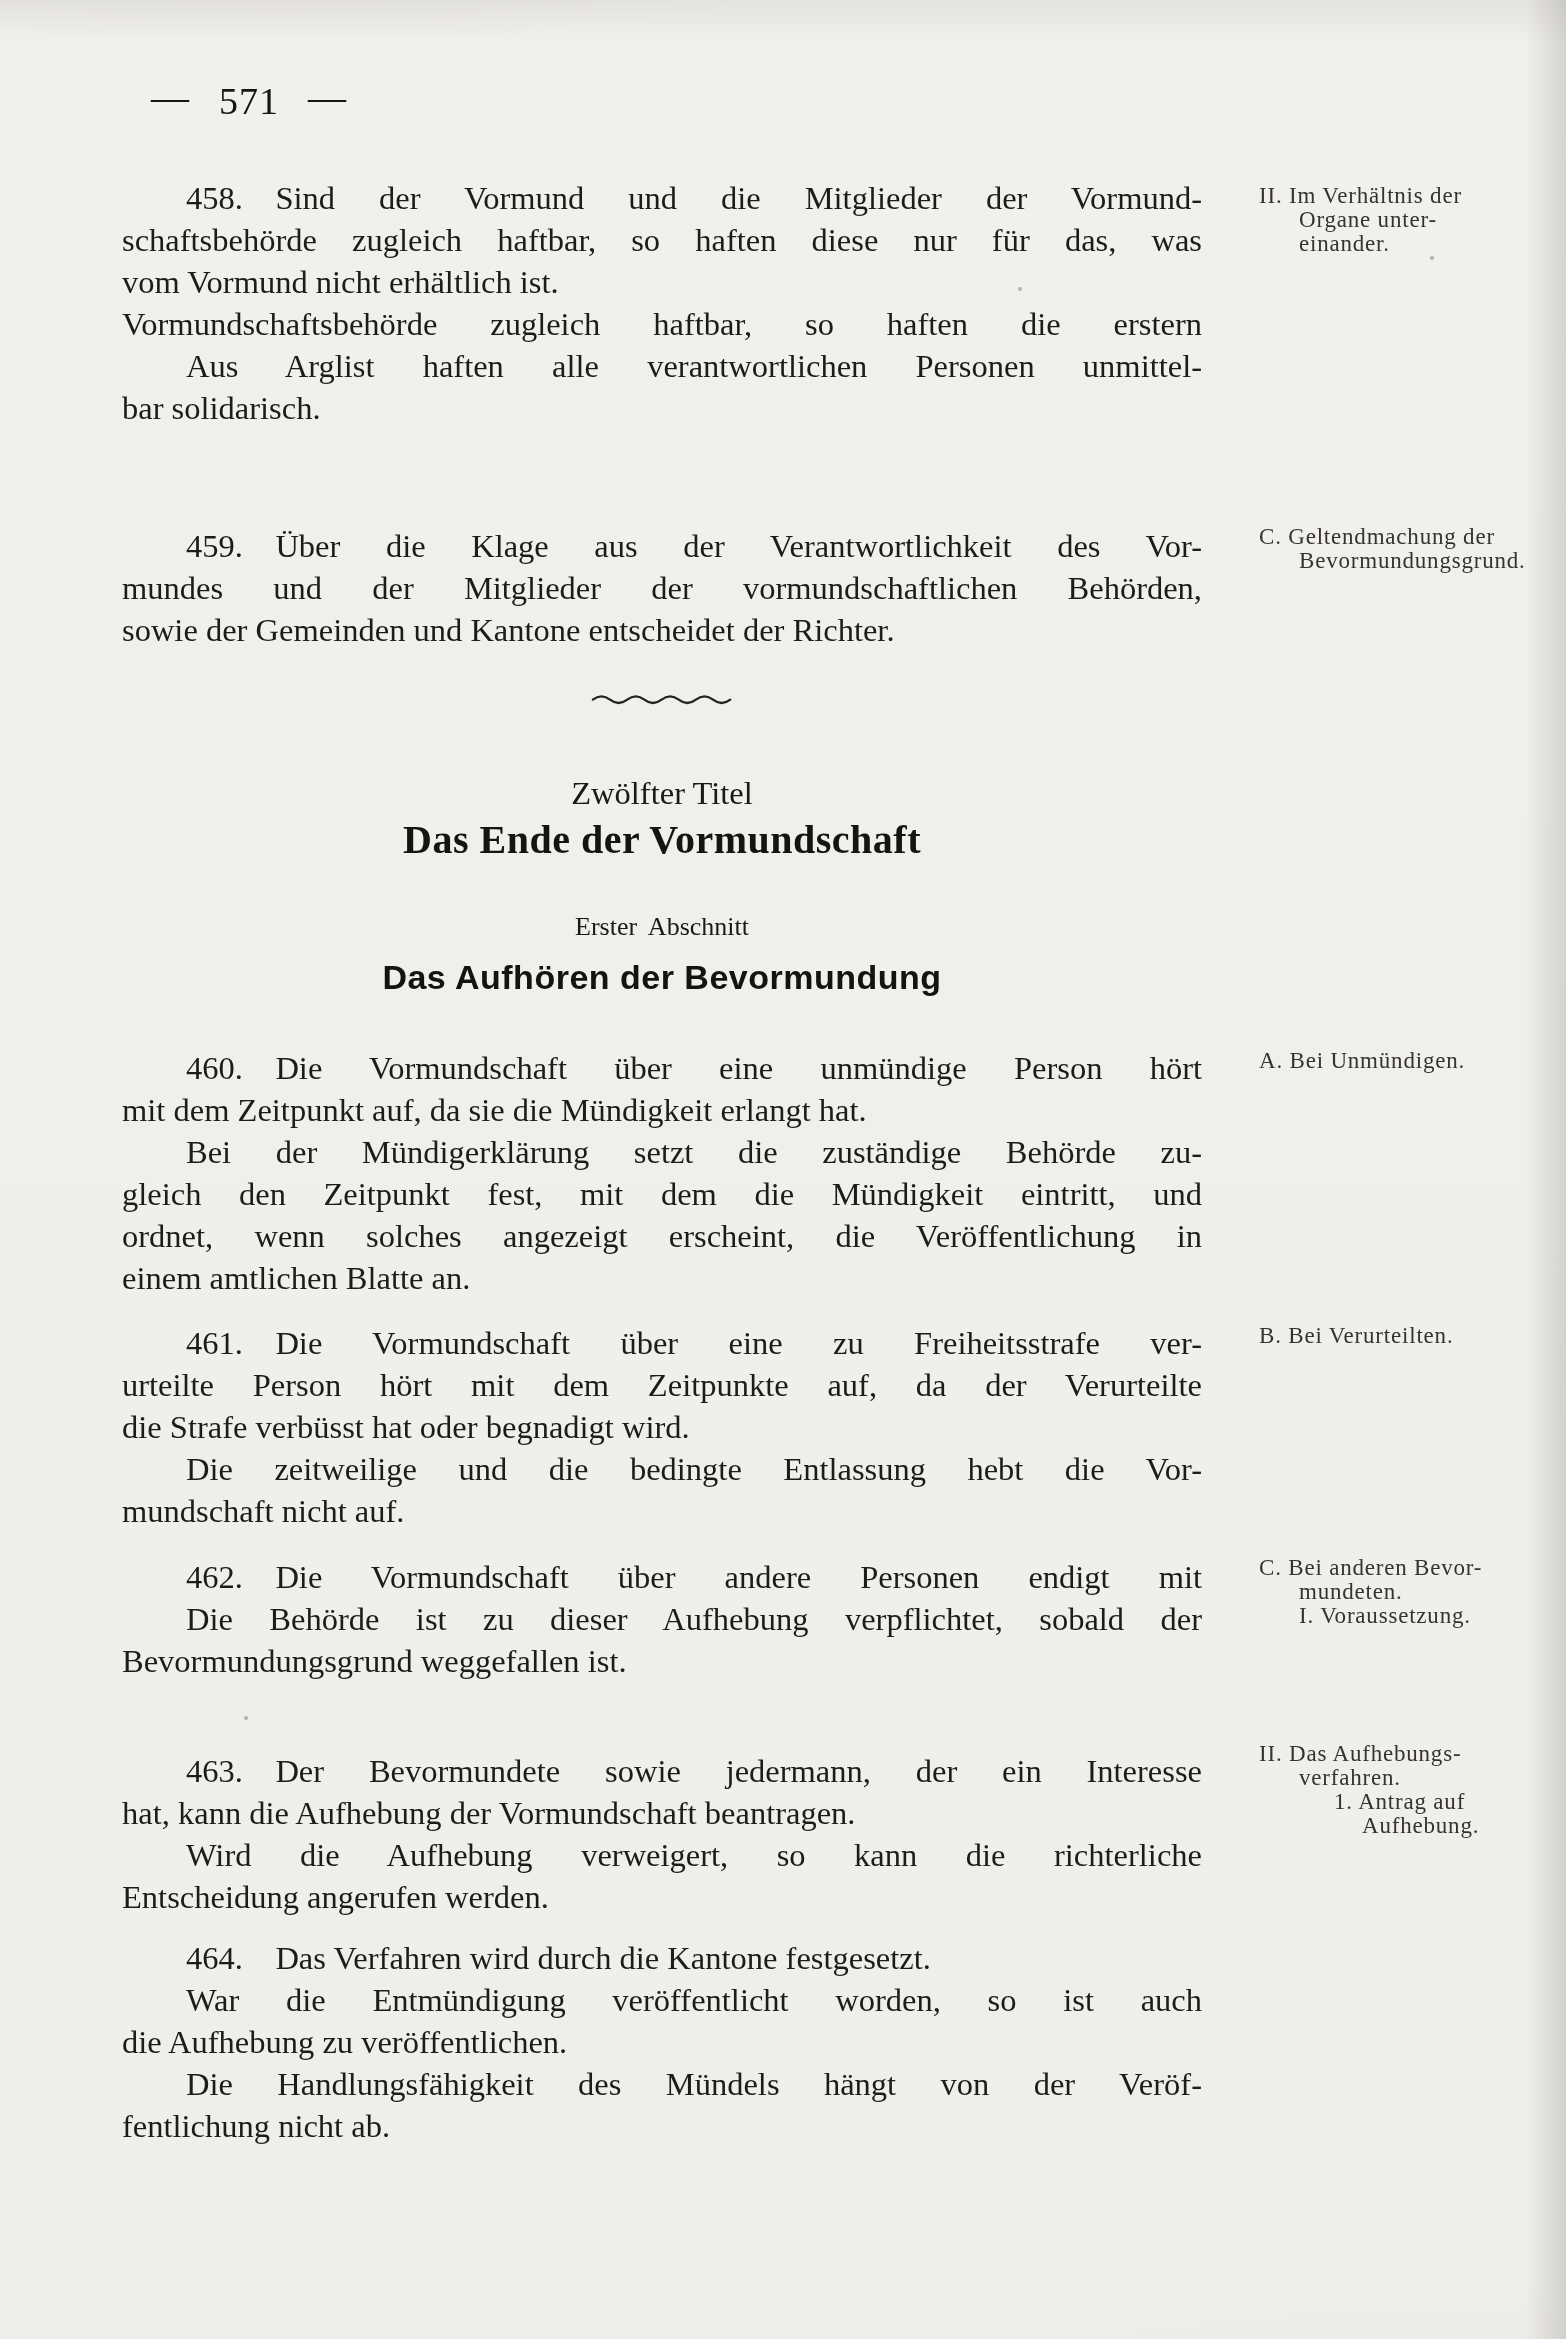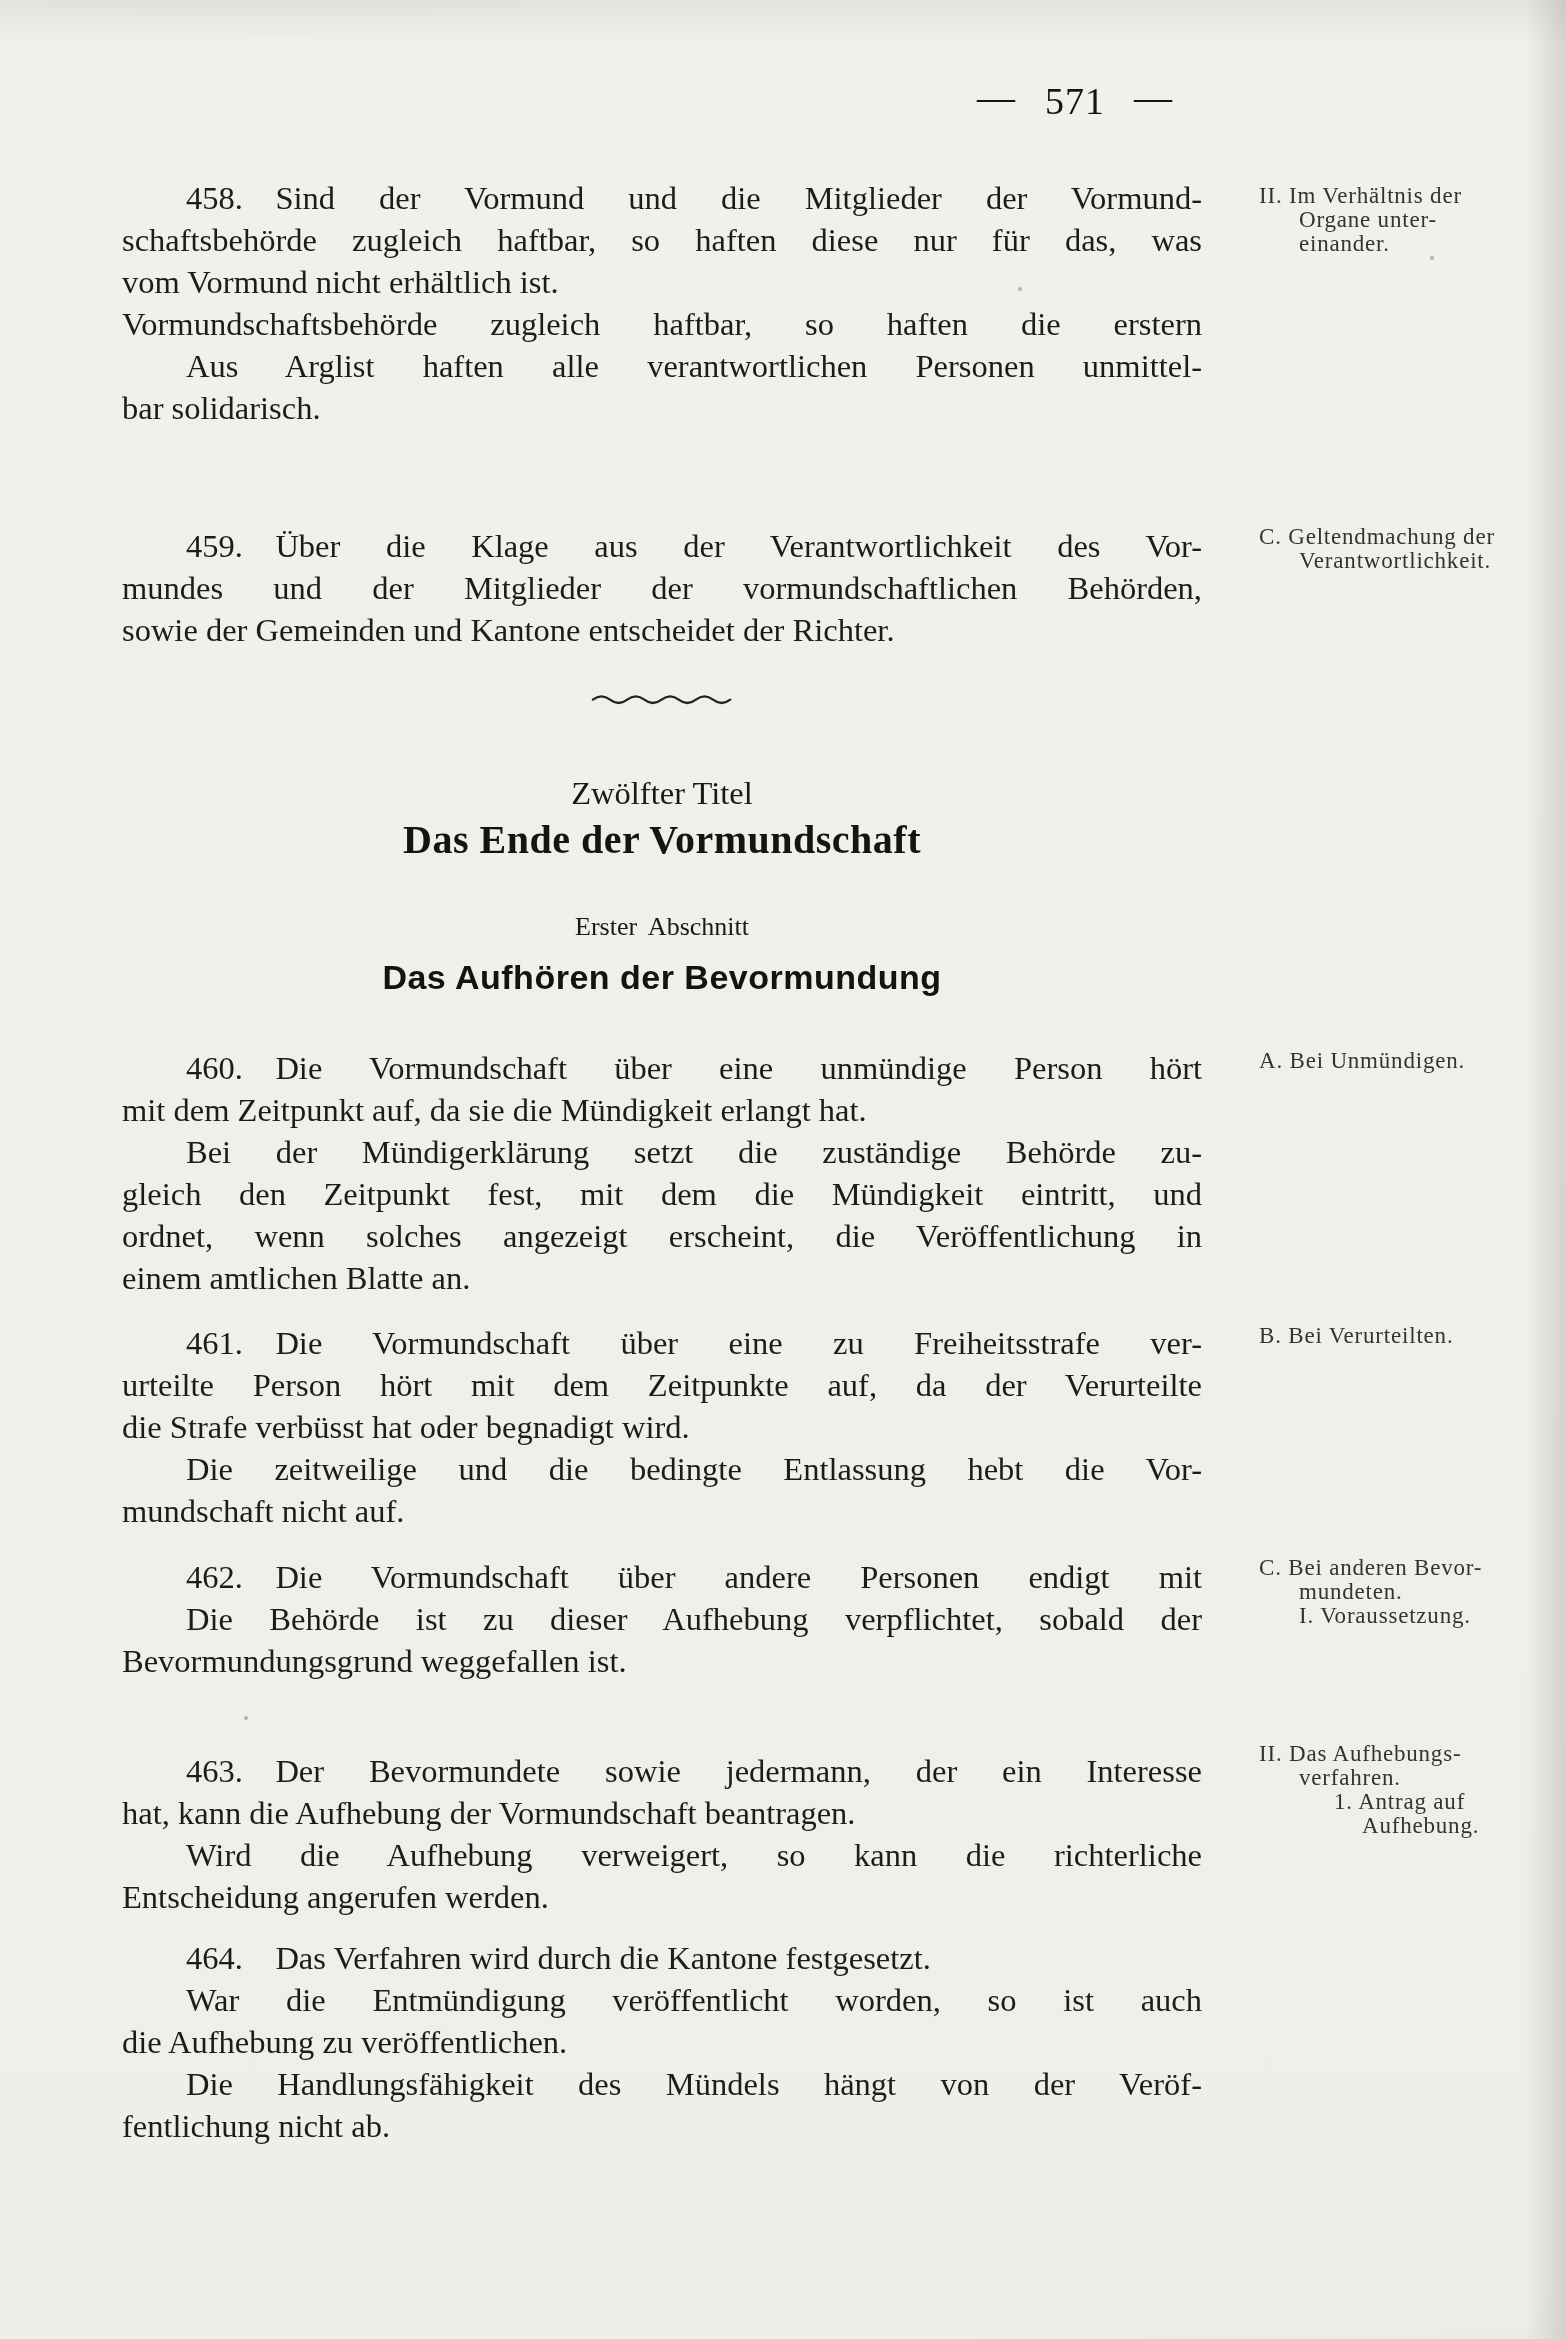--- a/index.html
+++ b/index.html
@@ -22,21 +22,21 @@
   }
   .page::before{
     content:"";position:absolute;top:0;left:0;right:0;height:44px;
     background:linear-gradient(to bottom, rgba(120,114,104,0.10), rgba(0,0,0,0));
     pointer-events:none;
   }
 
   
   .pgnum{
     position:absolute;left:122px;top:82px;width:1080px;
-    text-align:right;font-size:38px;line-height:38px;
+    text-align:left;font-size:38px;line-height:38px;
     letter-spacing:1px;color:#161514;
   }
   .pgnum .dash{margin:0 29px;position:relative;top:-3.8px;}
 
   
   #body-col{position:absolute;left:122px;top:0;width:1080px;height:2339px;}
   .article{position:absolute;left:0;width:100%;}
   .bl{
     font-size:32.5px;line-height:42px;height:42px;
     color:#1d1c1a;text-align:left;
@@ -147,21 +147,21 @@
 
   <div id="margin-col">
 
   <div class="mnote" style="top: 184px;">
         <div class="ml lvl0">II. Im Verhältnis der</div>
         <div class="ml lvl1">Organe unter-</div>
         <div class="ml lvl1">einander.</div>
       </div>
       <div class="mnote" style="top: 525px;">
         <div class="ml lvl0">C. Geltendmachung der</div>
-        <div class="ml lvl1">Verantwortlichkeit.</div>
+        <div class="ml lvl1">Bevormundungsgrund.</div>
       </div>
       <div class="mnote" style="top: 1049px;">
         <div class="ml lvl0">A. Bei Unmündigen.</div>
       </div>
       <div class="mnote" style="top: 1324px;">
         <div class="ml lvl0">B. Bei Verurteilten.</div>
       </div>
       <div class="mnote" style="top: 1556px;">
         <div class="ml lvl0">C. Bei anderen Bevor-</div>
         <div class="ml lvl1">mundeten.</div>

